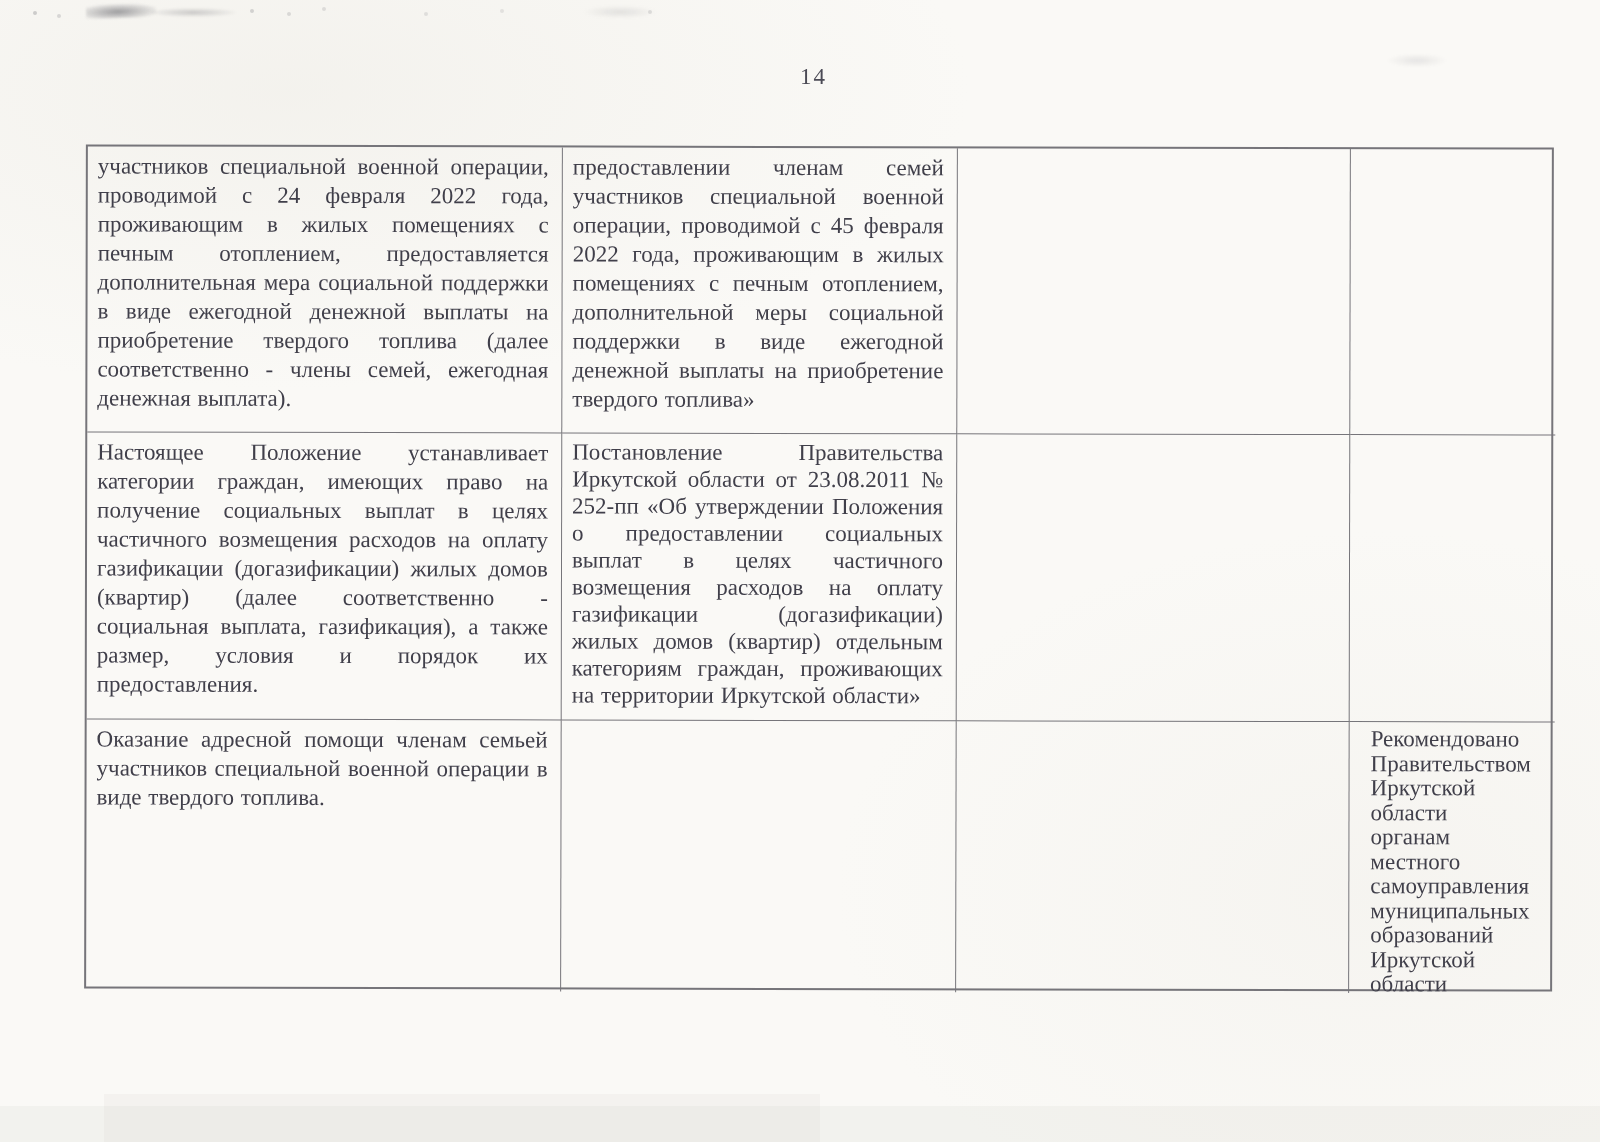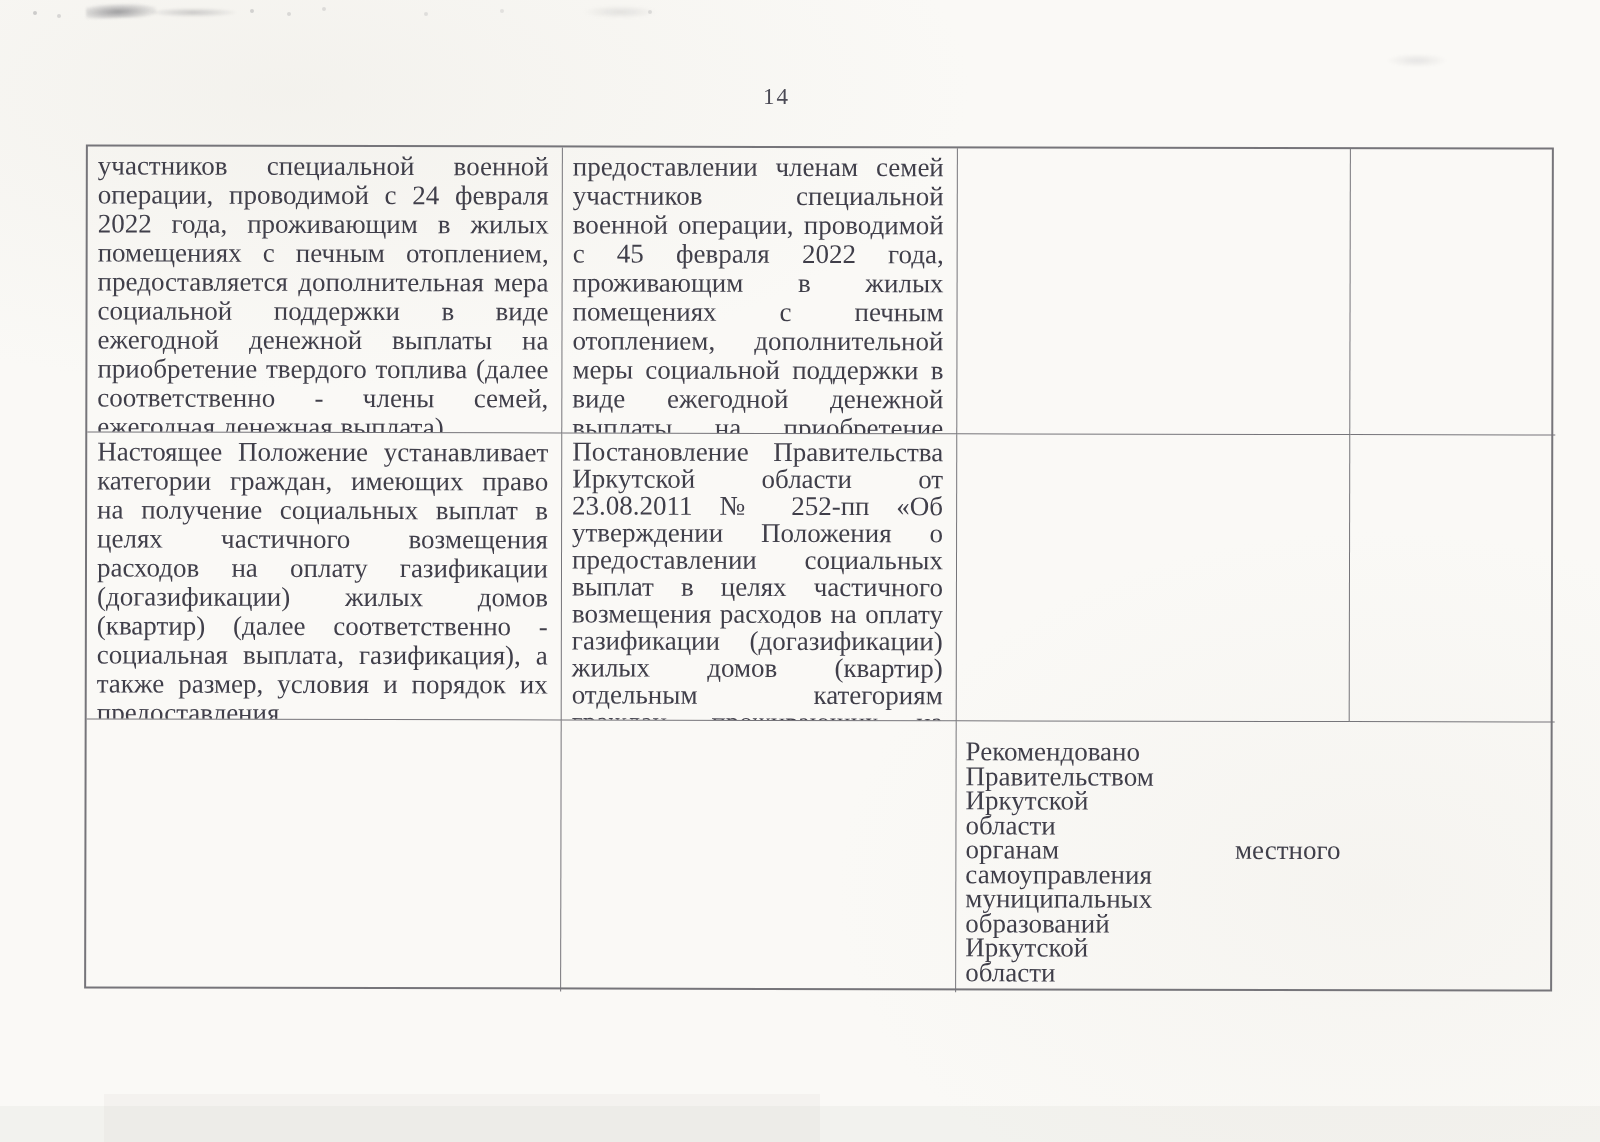--- a/index.html
+++ b/index.html
@@ -18,59 +18,58 @@
     width:1600px;height:1142px;
     overflow:hidden;
     color:var(--ink);
     background:
       radial-gradient(1100px 480px at 18% 8%, rgba(238,236,230,.55), transparent 62%),
       radial-gradient(900px 600px at 86% 78%, rgba(241,239,234,.5), transparent 60%),
       var(--paper);
   }
   .page-number{
     position:absolute;
-    left:763px;top:84px;width:64px;
-    text-align:left;
+    left:763px;top:64px;width:64px;
+    text-align:right;
     font-size:23px;
     letter-spacing:2px;
     color:#4b4a55;
   }
   .doc-table{
     position:absolute;
     left:85px;top:146px;
     width:1468px;height:844px;
     display:grid;
     grid-template-columns:475px 395px 393px 205px;
     grid-template-rows:286px 287px 271px;
     border:2px solid var(--line);
     transform:rotate(0.12deg);
     background:transparent;
   }
   .cell{
     border-right:1.6px solid var(--line);
     border-bottom:1.6px solid var(--line);
     padding:5px 13px 0 10px;
-    font-size:27px;
+    font-size:23px;
     line-height:29px;
     text-align:justify;
     color:var(--ink);
     word-spacing:1px;
     overflow:hidden;
   }
   .cell.last-col{border-right:none;}
   .cell.last-row{border-bottom:none;}
   .cell.tight{line-height:27px;font-family:Liberation Serif, serif;}
   .cell.recommend{
     white-space:pre-line;
     line-height:24.5px;
-    padding:5px 9px 0 9px;
+    padding:5px 9px 0 21px;
     text-align:justify;
     text-align-last:justify;
     word-spacing:0;
-    margin-top:13px;
   }
   
   .artifact{position:absolute;pointer-events:none;}
   .smudge-a{left:86px;top:4px;width:70px;height:14px;
     background:radial-gradient(ellipse at 45% 55%, rgba(85,85,92,.55), rgba(120,120,126,.18) 62%, transparent 80%);
     filter:blur(1px);transform:rotate(-2deg);}
   .smudge-b{left:150px;top:8px;width:86px;height:9px;
     background:radial-gradient(ellipse, rgba(100,100,106,.3), transparent 75%);
     filter:blur(1px);}
   .smudge-c{left:585px;top:6px;width:70px;height:12px;
@@ -118,20 +117,21 @@
     <div class="cell">участников специальной военной операции, проводимой с 24 февраля 2022 года, проживающим в жилых помещениях с печным отоплением, предоставляется дополнительная мера социальной поддержки в виде ежегодной денежной выплаты на приобретение твердого топлива (далее соответственно - члены семей, ежегодная денежная выплата).</div>
     <div class="cell">предоставлении членам семей участников специальной военной операции, проводимой с 45 февраля 2022 года, проживающим в жилых помещениях с печным отоплением, дополнительной меры социальной поддержки в виде ежегодной денежной выплаты на приобретение твердого топлива»</div>
     <div class="cell"></div>
     <div class="cell last-col"></div>
 
     <div class="cell">Настоящее Положение устанавливает категории граждан, имеющих право на получение социальных выплат в целях частичного возмещения расходов на оплату газификации (догазификации) жилых домов (квартир) (далее соответственно - социальная выплата, газификация), а также размер, условия и порядок их предоставления.</div>
     <div class="cell tight">Постановление Правительства Иркутской области от 23.08.2011 № 252-пп «Об утверждении Положения о предоставлении социальных выплат в целях частичного возмещения расходов на оплату газификации (догазификации) жилых домов (квартир) отдельным категориям граждан, проживающих на территории Иркутской области»</div>
     <div class="cell"></div>
     <div class="cell last-col"></div>
 
+    <div class="cell last-row">Оказание адресной помощи членам семьей участников специальной военной операции в виде твердого топлива.</div>
     <div class="cell last-row"></div>
     <div class="cell last-row"></div>
     <div class="cell last-col last-row recommend">Рекомендовано
 Правительством
 Иркутской
 области
 органам местного
 самоуправления
 муниципальных
 образований

